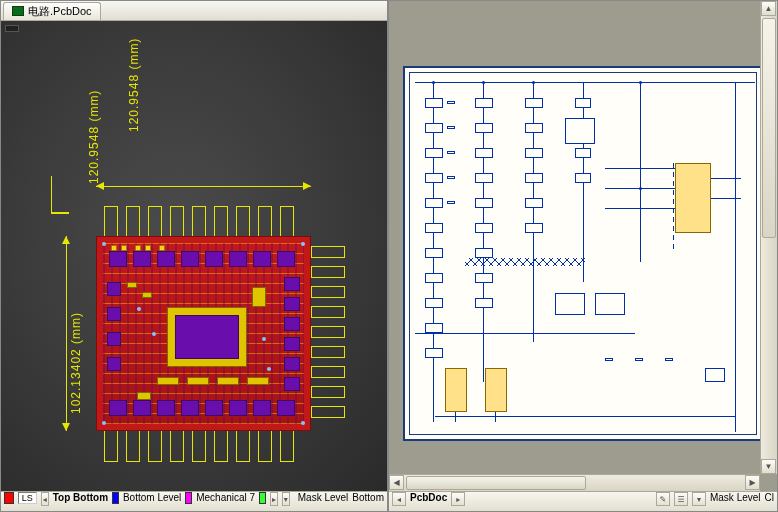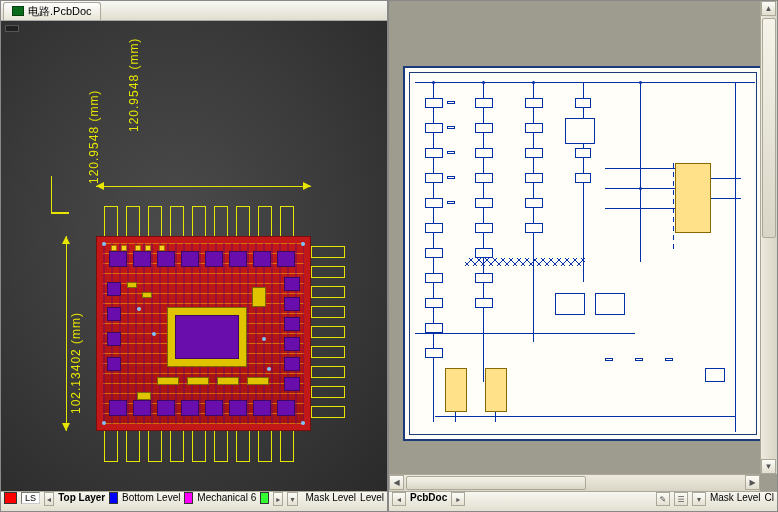--- a/index.html
+++ b/index.html
@@ -369,31 +369,31 @@
             <div class="bpin" style="left:165px; top:100px;"></div>
             <div class="bpin" style="left:170px; top:130px;"></div>
           </div>
         </div>
       </div>
     </div>
     <div class="statusbar">
       <span class="layer-swatch" style="background:#ff0000;"></span>
       <span class="ls-box">LS</span>
       <span class="stat-btn">◂</span>
-      <b>Top Layer</b>
+      <b>Top Bottom</b>
       <span class="layer-swatch" style="background:#0000ff; width:12px;"></span>
       <span>Bottom Level</span>
       <span class="layer-swatch" style="background:#ff00ff; width:12px;"></span>
-      <span>Mechanical 6</span>
+      <span>Mechanical 7</span>
       <span class="layer-swatch" style="background:#33ff33; width:12px;"></span>
       <span class="stat-btn">▸</span>
       <span class="stat-btn">▾</span>
       <span class="stat-sep"></span>
       <span>Mask Level</span>
-      <span>Level</span>
+      <span>Bottom</span>
     </div>
   </div>
 
   <div class="pane pane-right">
     <div class="canvas-area">
       <div class="sch-outer">
         <div class="sch-sheet">
 
           <div class="wire h" style="left:10px; top:14px; width:340px;"></div>
 

